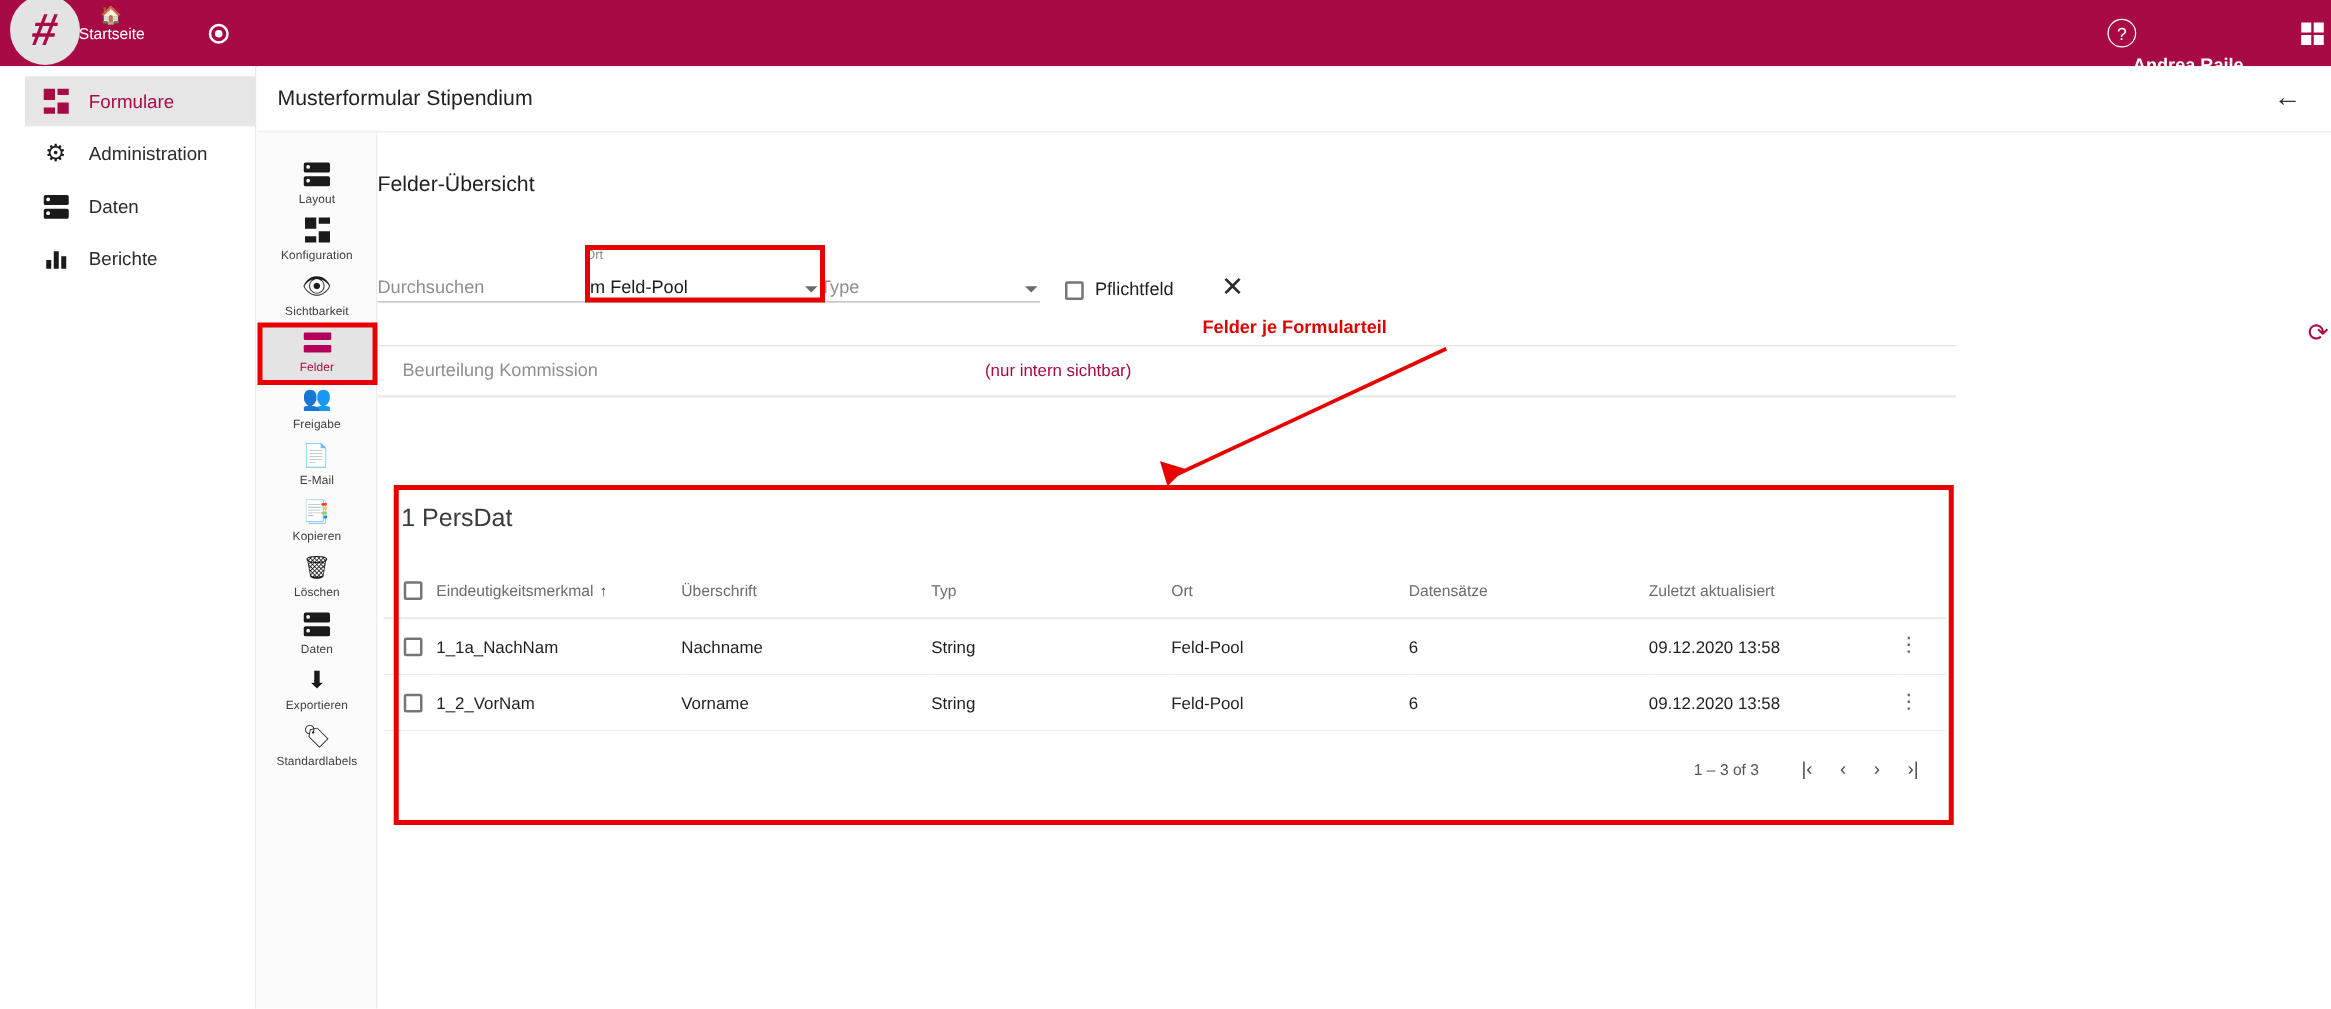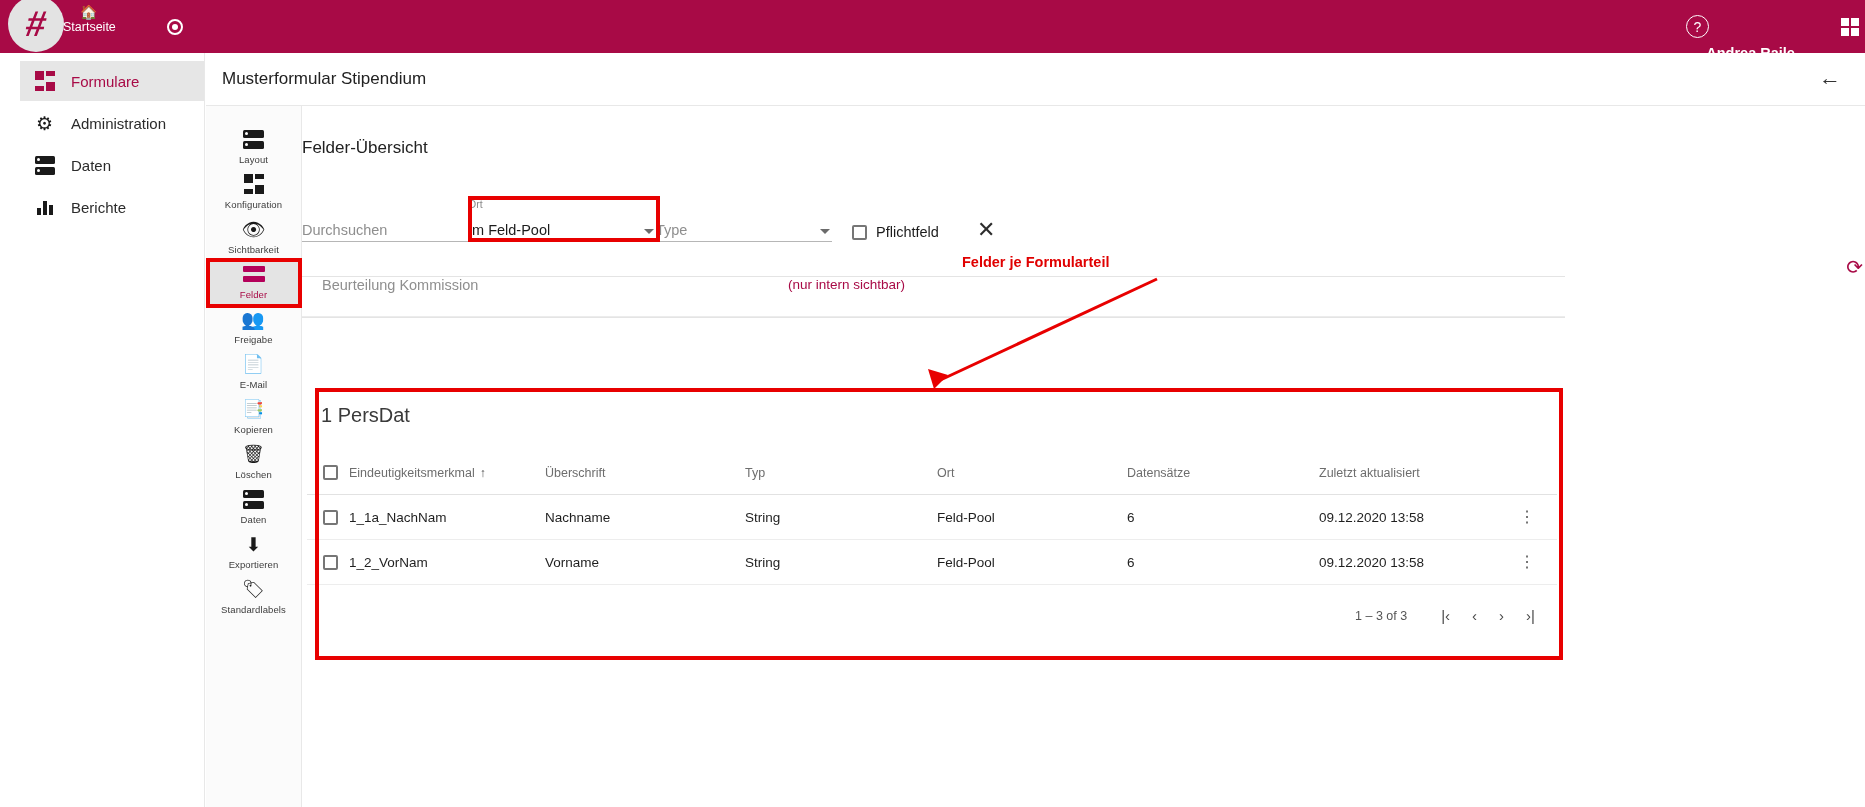--- a/index.html
+++ b/index.html
@@ -172,21 +172,21 @@
     margin-left: 38px; margin-bottom: 1px; font-size: 22px; color: #2d2d2d;
     line-height: 1; cursor: pointer; font-weight: 300;
   }
 
   
   .sec-card {
     position: absolute; left: 0; width: 1263px; background: #fff;
     border: 1px solid #e4e4e4; border-left: none; border-right: none;
   }
   .sec-row {
-    height: 40px; display: flex; 
+    height: 40px; display: flex; align-items: center;
     border-bottom: 1px solid #ececec; font-size: 14.5px; color: #8f8f8f;
     padding-left: 20px; position: relative;
   }
   .sec-note { position: absolute; left: 486px; color: #a80a46; font-size: 13.5px; }
 
   .refresh-icon {
     position: absolute; right: 2px; top: 151px; font-size: 20px;
     color: #a80a46; cursor: pointer; line-height: 1;
   }
 

